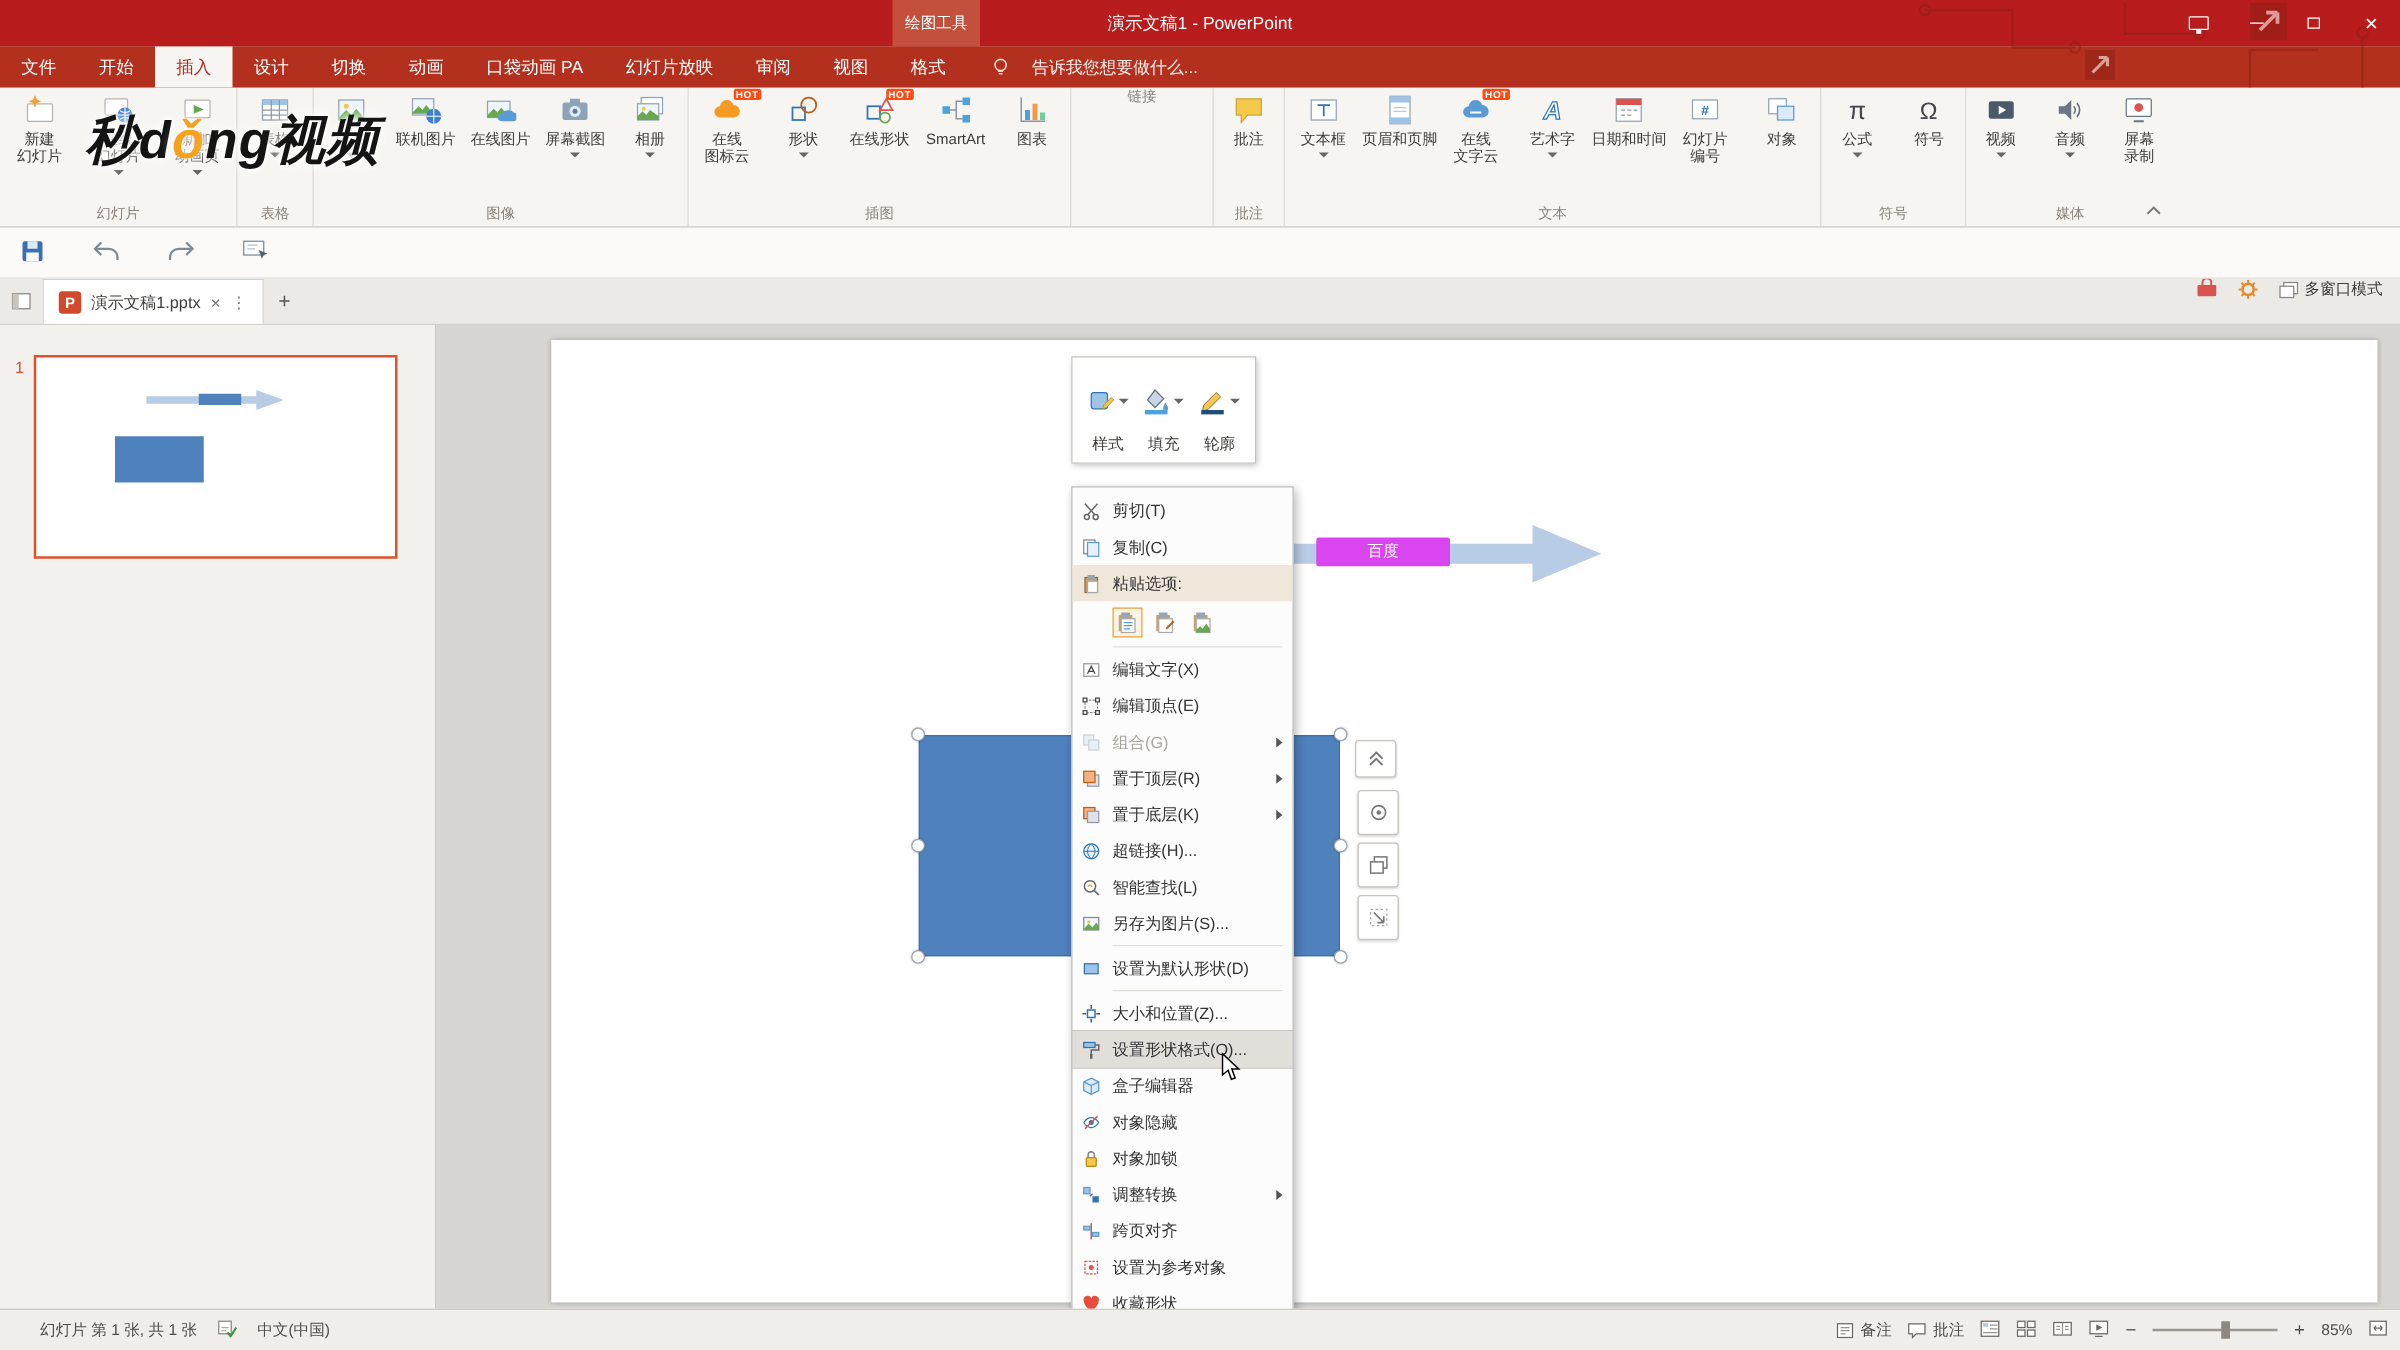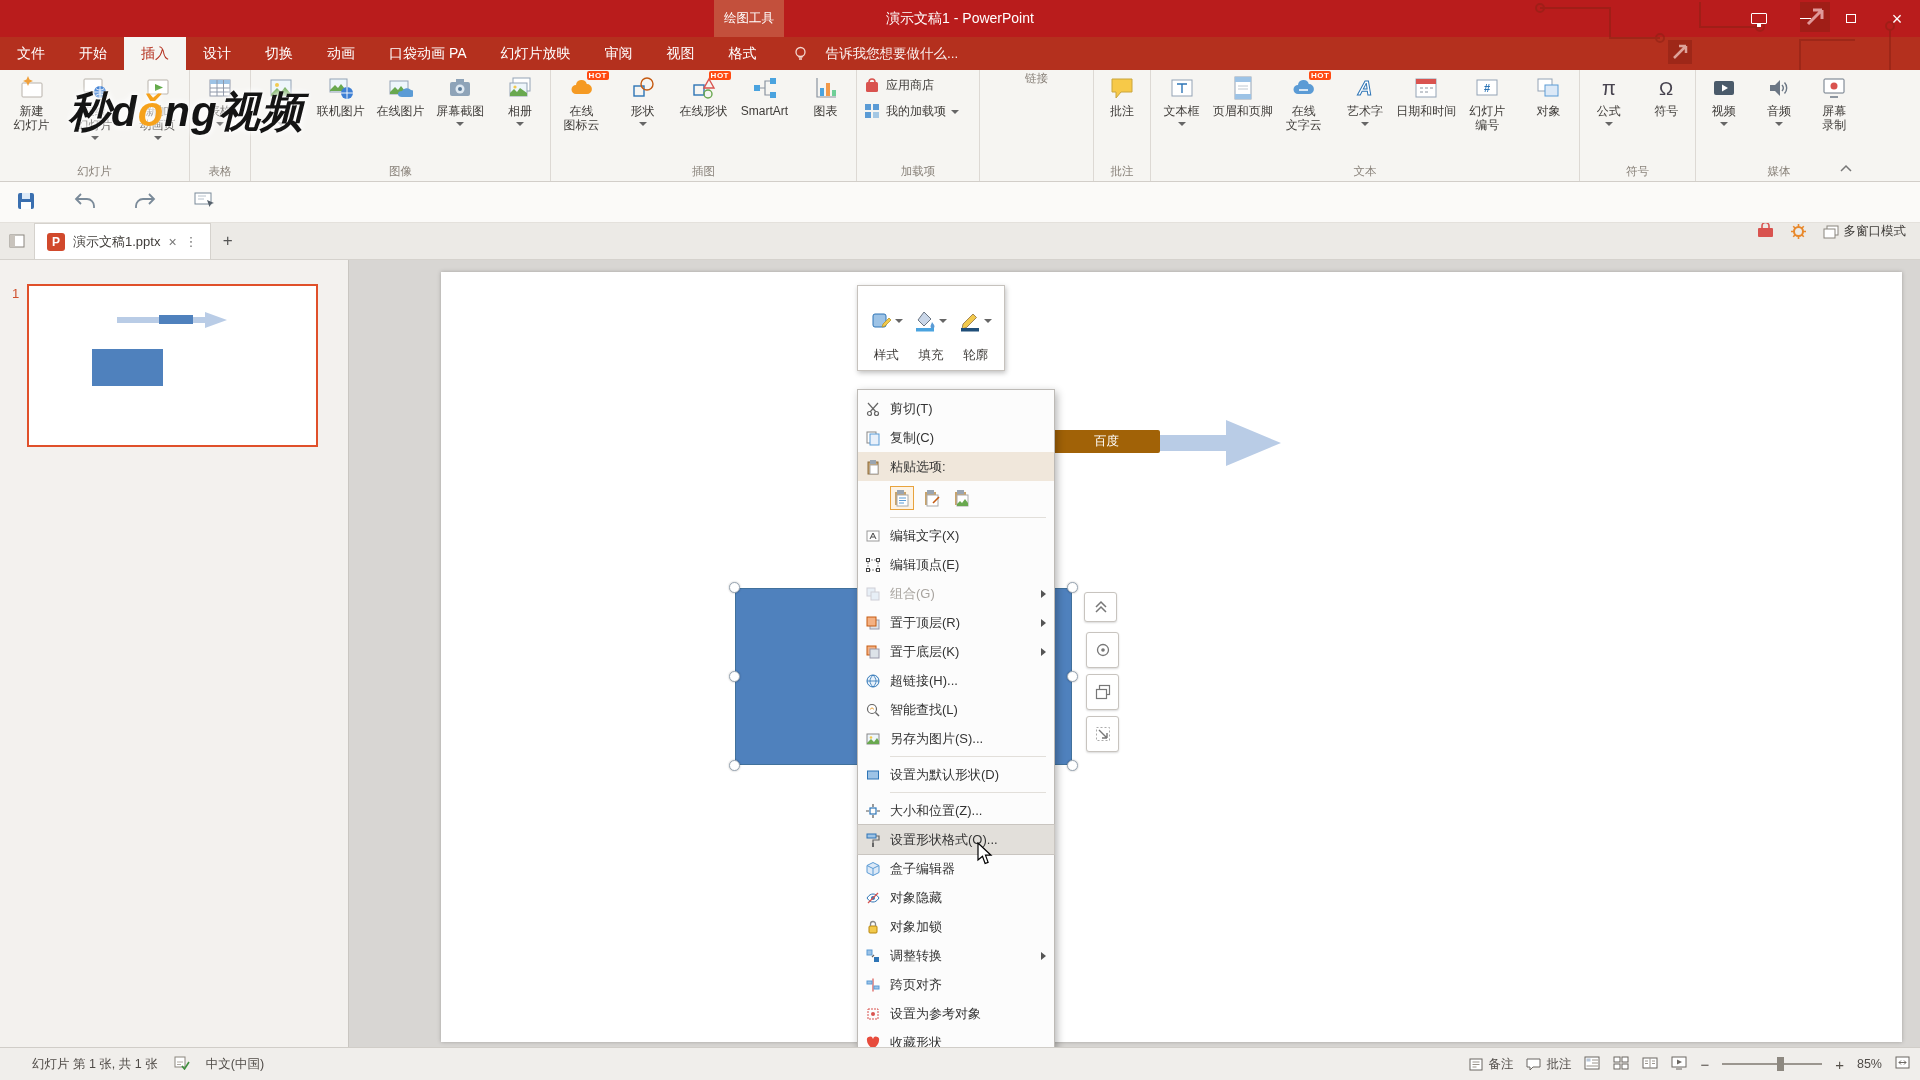--- a/index.html
+++ b/index.html
@@ -59,32 +59,32 @@
   .thumb { position:absolute; left:27px; top:24px; width:291px; height:163px; background:#fff; border:2px solid #e0502a; }
   .thumb .mini-rect { position:absolute; left:63px; top:63px; width:71px; height:37px; background:#4f81bd; }
   .thumb .mini-arrow { position:absolute; left:88px; top:26px; }
 
   .slide { position:absolute; left:441px; top:12px; width:1461px; height:770px; background:#fff; box-shadow:0 0 4px rgba(0,0,0,.25); }
 
   .shape { position:absolute; left:294px; top:316px; width:337px; height:177px; background:#4f81bd; border:1px solid #41719c; }
   .handle { position:absolute; width:11px; height:11px; border-radius:50%; background:#fff; border:1px solid #9aa7b4; box-shadow:0 0 2px rgba(0,0,0,.3); z-index:3; }
 
   .arrow-shape { position:absolute; left:520px; top:148px; z-index:1; }
-  .callout { position:absolute; left:612px; top:158px; width:107px; height:23px; background:#a16207; border-radius:2px; color:#fff; font-size:12.5px; display:flex; align-items:center; justify-content:center; z-index:2; }
+  .callout { position:absolute; left:612px; top:158px; width:107px; height:23px; background:#d946ef; border-radius:2px; color:#fff; font-size:12.5px; display:flex; align-items:center; justify-content:center; z-index:2; }
 
   .floatbox { position:absolute; background:#fff; border:1px solid #c8c4bf; border-radius:3px; display:flex; align-items:center; justify-content:center; z-index:4; box-shadow:0 1px 2px rgba(0,0,0,.15); }
 
   
   .minitb { position:absolute; left:857px; top:285px; width:148px; height:86px; background:#fff; border:1px solid #c6c2bd; box-shadow:1px 2px 5px rgba(0,0,0,.25); z-index:6; display:flex; flex-direction:column; padding:8px 6px 4px; }
   .minitb .icr { display:flex; justify-content:space-around; align-items:center; flex:1; }
   .minitb .lbr { display:flex; justify-content:space-around; font-size:12.5px; color:#3f3c39; padding-bottom:2px; }
   .mtbtn { display:flex; align-items:center; gap:3px; }
 
   
-  .ctxmenu { position:absolute; left:857px; top:389px; width:198px; background:#fcfcfc; border:1px solid #bdbab6; box-shadow:2px 3px 8px rgba(0,0,0,.3); z-index:7; padding:4px 0; }
+  .ctxmenu { position:absolute; left:857px; top:389px; width:178px; background:#fcfcfc; border:1px solid #bdbab6; box-shadow:2px 3px 8px rgba(0,0,0,.3); z-index:7; padding:4px 0; }
   .mi { height:29px; display:flex; align-items:center; padding:0 8px 0 6px; font-size:13px; color:#333; position:relative; }
   .mi .mic { width:18px; height:18px; display:flex; align-items:center; justify-content:center; margin-right:8px; flex:none; }
   .mi .mlb { flex:1; white-space:nowrap; }
   .mi.dis { color:#a8a49f; }
   .mi.dis .mic { opacity:.45; }
   .mi.hl { background:#e2dfda; outline:1px solid #c9c5c0; }
   .mi.hdr { background:#f0e7db; }
   .subarr { width:0; height:0; border-top:4px solid transparent; border-bottom:4px solid transparent; border-left:5px solid #555; }
   .msep { height:1px; background:#e2dfda; margin:3px 8px 3px 32px; }
   .pasterow { height:33px; display:flex; align-items:center; gap:6px; padding-left:32px; }
@@ -331,46 +331,20 @@
               <rect x="13" y="8" width="4" height="13" fill="#f2994a"></rect>
               <rect x="19" y="15" width="4" height="6" fill="#6fcf97"></rect>
             </svg>
           </span>
         <span class="lb">图表</span>
       </div>
     </div>
     <div class="glabel">插图</div>
   </div>
 
-  <div class="rgroup" style="width:123px">
-    <div class="rbtnsv">
-      <div class="sbtn">
-        <span class="ic" style="width:18px;height:18px">
-            <svg width="18" height="18" viewBox="0 0 18 18">
-              <rect x="3" y="6" width="12" height="10" rx="1.5" fill="#d9534f"></rect>
-              <path d="M6 6a3 3 0 016 0" stroke="#d9534f" fill="none" stroke-width="1.6"></path>
-            </svg>
-          </span>
-        <span>应用商店</span>
-      </div>
-      <div class="sbtn">
-        <span class="ic" style="width:18px;height:18px">
-            <svg width="18" height="18" viewBox="0 0 18 18">
-              <rect x="2" y="2" width="6" height="6" fill="#5b9bd5"></rect>
-              <rect x="10" y="2" width="6" height="6" fill="#5b9bd5"></rect>
-              <rect x="2" y="10" width="6" height="6" fill="#5b9bd5"></rect>
-              <rect x="10" y="10" width="6" height="6" fill="#a5c8e4"></rect>
-            </svg>
-          </span>
-        <span>我的加载项</span>
-        <span class="ddt"></span>
-      </div>
-    </div>
-    <div class="glabel">加载项</div>
-  </div>
 
   <div class="rgroup" style="width:114px">
     <div class="glabel">链接</div>
   </div>
 
   <div class="rgroup" style="width:57px">
     <div class="rbtns">
       <div class="rbtn">
         <span class="ic">
             <svg width="26" height="26" viewBox="0 0 26 26">

